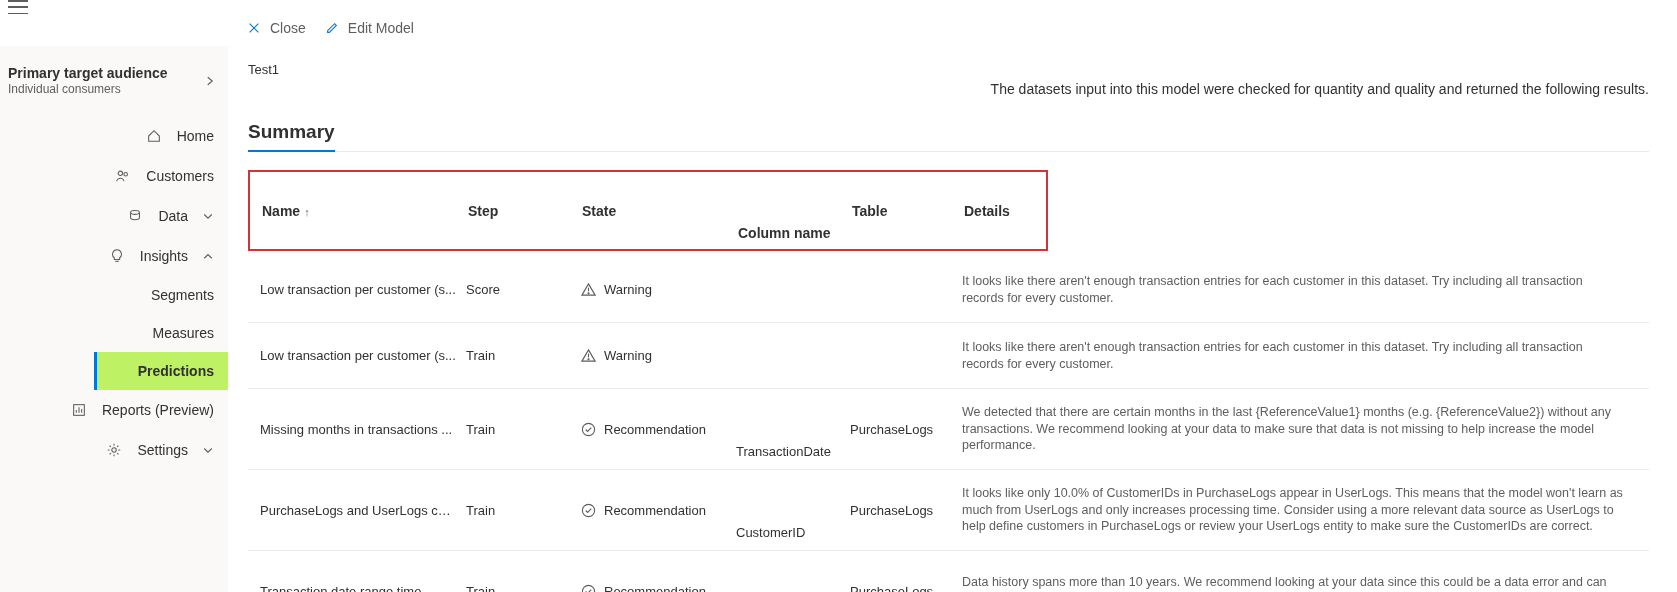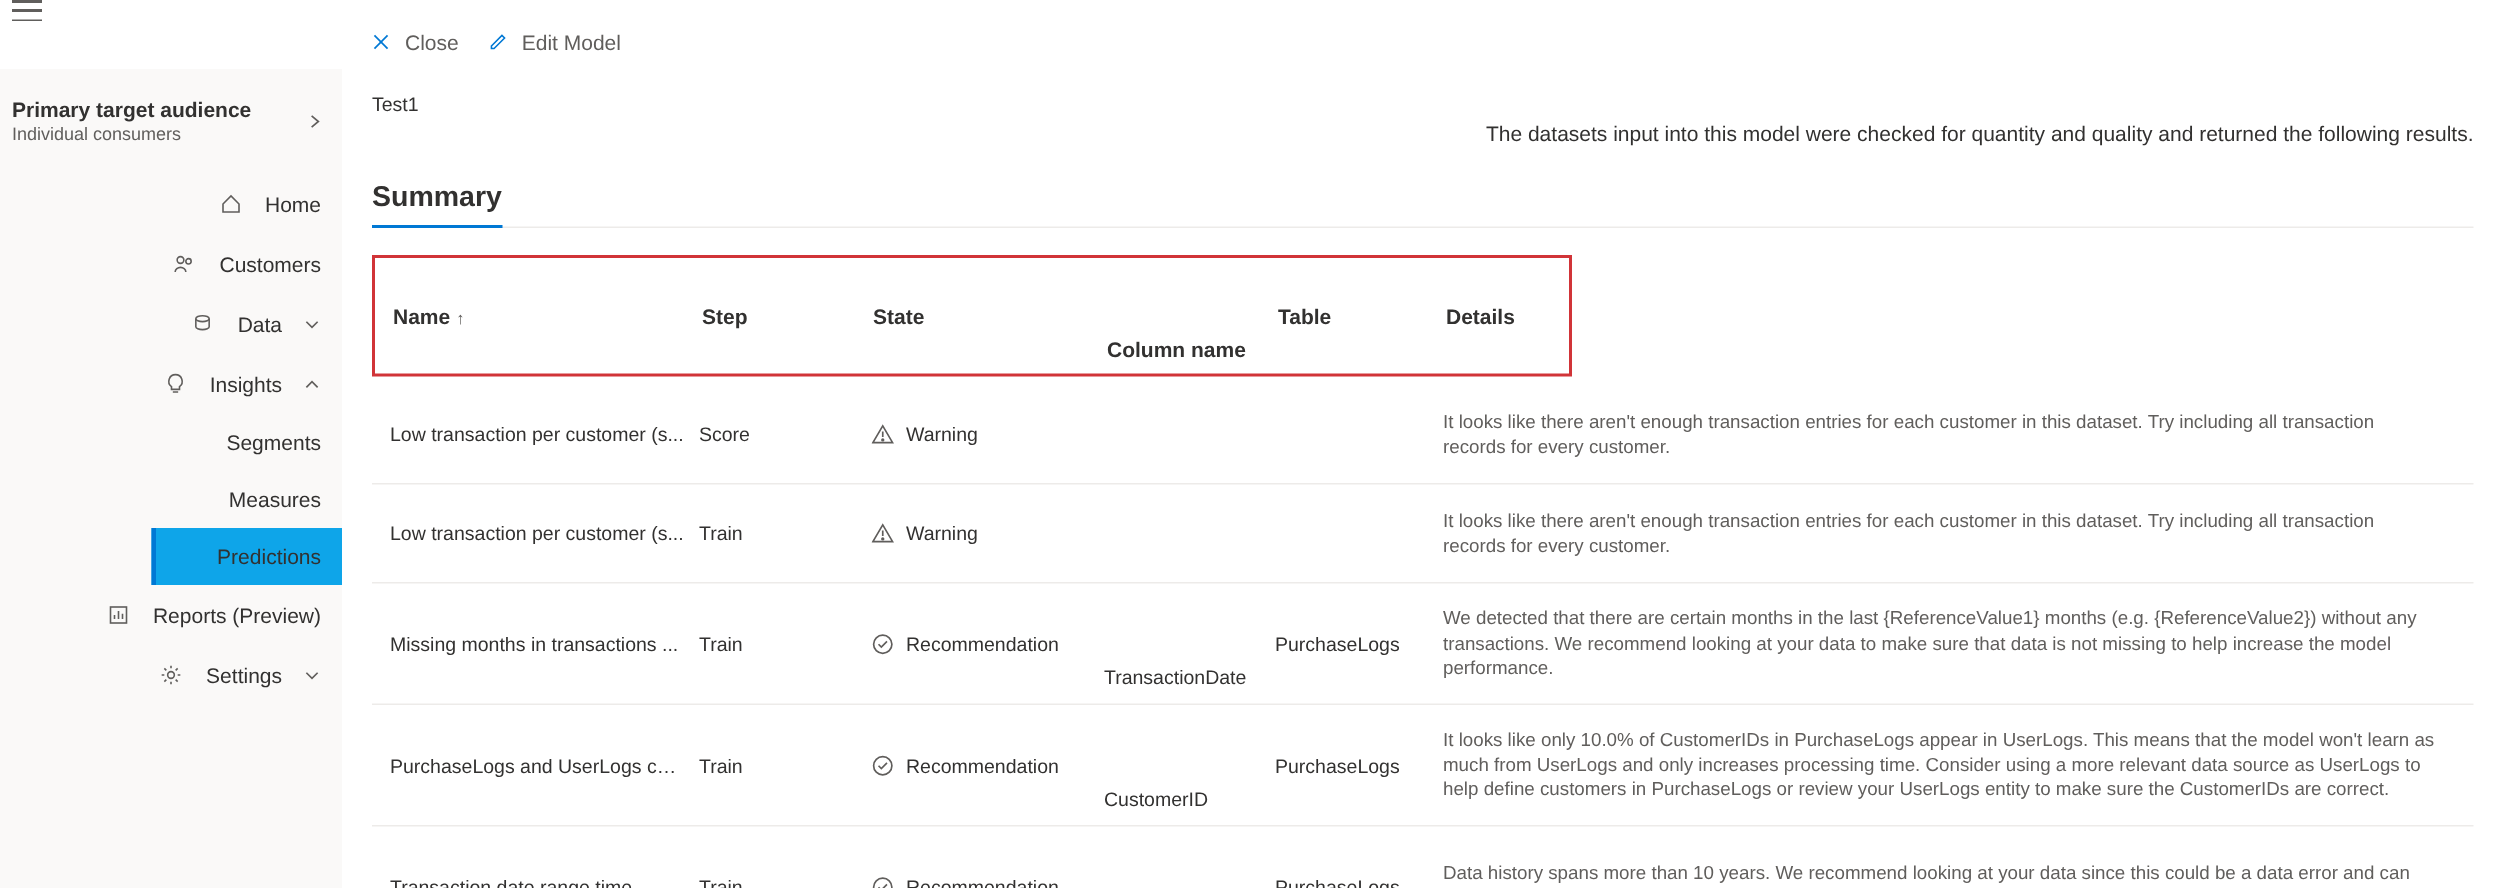--- a/index.html
+++ b/index.html
@@ -84,22 +84,22 @@
     gap: 14px;
     padding: 11px 14px 11px 16px;
     cursor: pointer;
     color: #323130;
     position: relative;
   }
   .nav-item.sub { padding-left: 44px; }
   .nav-item .chev { margin-left: auto; color:#605e5c; }
   .nav-item .icon { width: 18px; height:18px; display:flex; align-items:center; justify-content:center; color:#605e5c; }
   .nav-item.active {
-    background: #0ea5e9;
-    font-weight: 400;
+    background: #bef264;
+    font-weight: 700;
   }
   .nav-item.active::before {
     content: "";
     position: absolute;
     left: 0; top: 0; bottom: 0;
     width: 3px;
     background: #0078d4;
   }
   .main {
     flex: 1;

